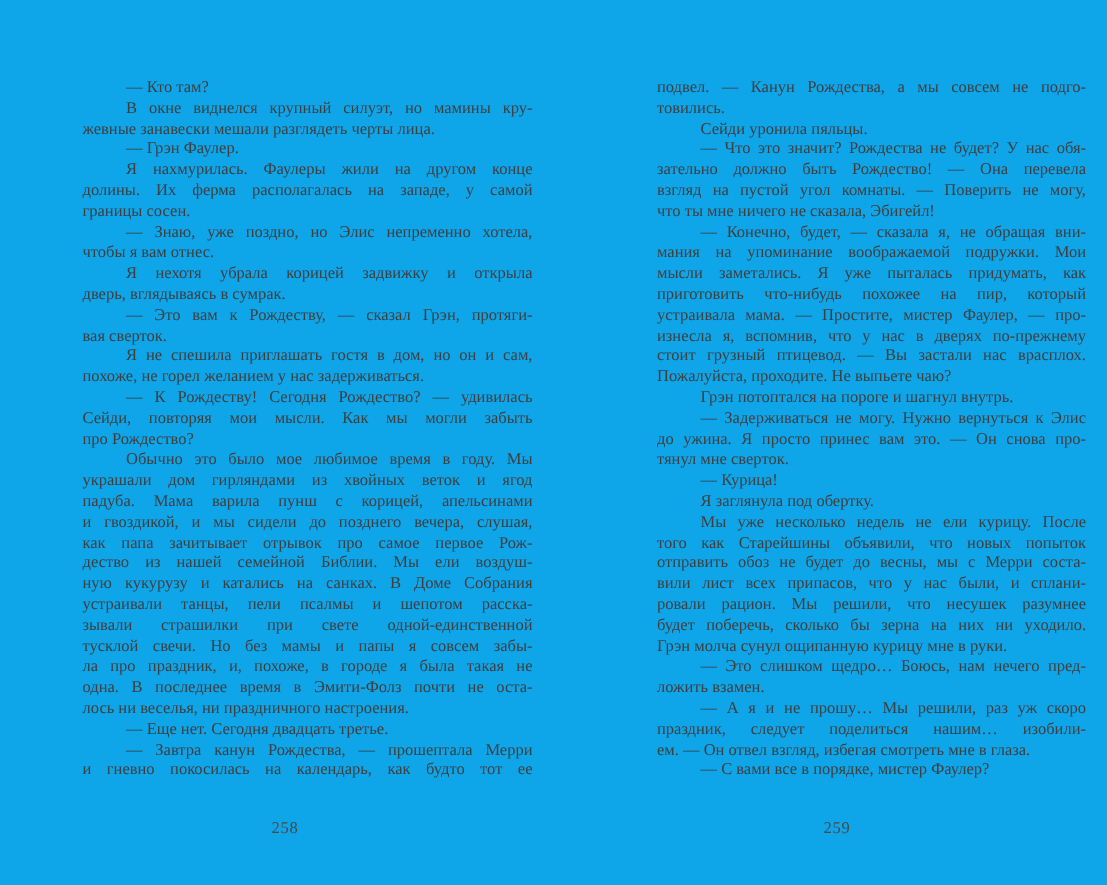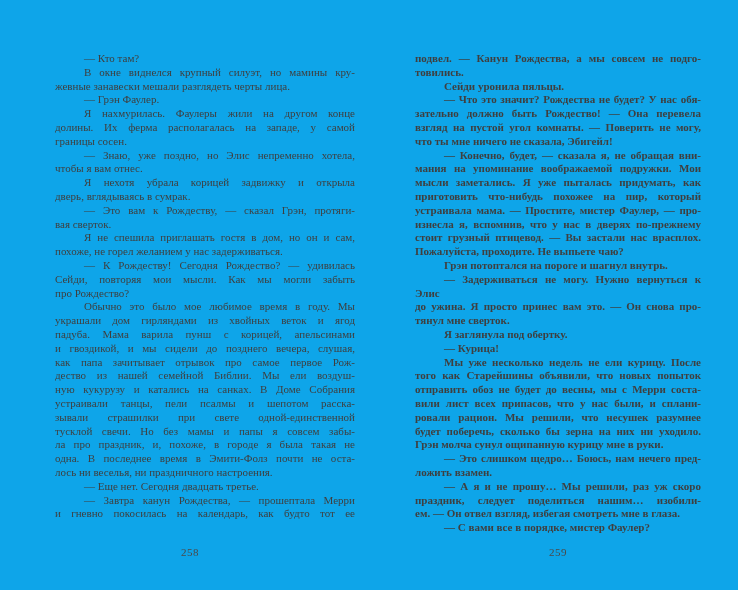--- a/index.html
+++ b/index.html
@@ -16,21 +16,21 @@
     color: #3f3f3f;
     overflow: hidden;
   }
   .text-col {
     position: absolute;
     top: 52px;
     font-size: 11px;
     line-height: 13.8px;
   }
   .text-col.left  { left: 55px;  width: 300px; }
-  .text-col.right { left: 415px; width: 286px; font-weight: bold; }
+  .text-col.right { left: 438px; width: 286px; }
   .line {
     text-align: justify;
     text-align-last: justify;
   }
   .line.para-last { text-align-last: left; }
   .line.indent    { text-indent: 29px; }
   .page-number {
     position: absolute;
     top: 546px;
     font-size: 11px;
@@ -98,22 +98,22 @@
         <div class="line">мысли заметались. Я уже пыталась придумать, как</div>
         <div class="line">приготовить что-нибудь похожее на пир, который</div>
         <div class="line">устраивала мама. — Простите, мистер Фаулер, — про-</div>
         <div class="line">изнесла я, вспомнив, что у нас в дверях по-прежнему</div>
         <div class="line">стоит грузный птицевод. — Вы застали нас врасплох.</div>
         <div class="line para-last">Пожалуйста, проходите. Не выпьете чаю?</div>
         <div class="line indent para-last">Грэн потоптался на пороге и шагнул внутрь.</div>
         <div class="line indent">— Задерживаться не могу. Нужно вернуться к Элис</div>
         <div class="line">до ужина. Я просто принес вам это. — Он снова про-</div>
         <div class="line para-last">тянул мне сверток.</div>
+        <div class="line indent para-last">— Курица!</div>
         <div class="line indent para-last">Я заглянула под обертку.</div>
-        <div class="line indent para-last">— Курица!</div>
         <div class="line indent">Мы уже несколько недель не ели курицу. После</div>
         <div class="line">того как Старейшины объявили, что новых попыток</div>
         <div class="line">отправить обоз не будет до весны, мы с Мерри соста-</div>
         <div class="line">вили лист всех припасов, что у нас были, и сплани-</div>
         <div class="line">ровали рацион. Мы решили, что несушек разумнее</div>
         <div class="line">будет поберечь, сколько бы зерна на них ни уходило.</div>
         <div class="line para-last">Грэн молча сунул ощипанную курицу мне в руки.</div>
         <div class="line indent">— Это слишком щедро… Боюсь, нам нечего пред-</div>
         <div class="line para-last">ложить взамен.</div>
         <div class="line indent">— А я и не прошу… Мы решили, раз уж скоро</div>

